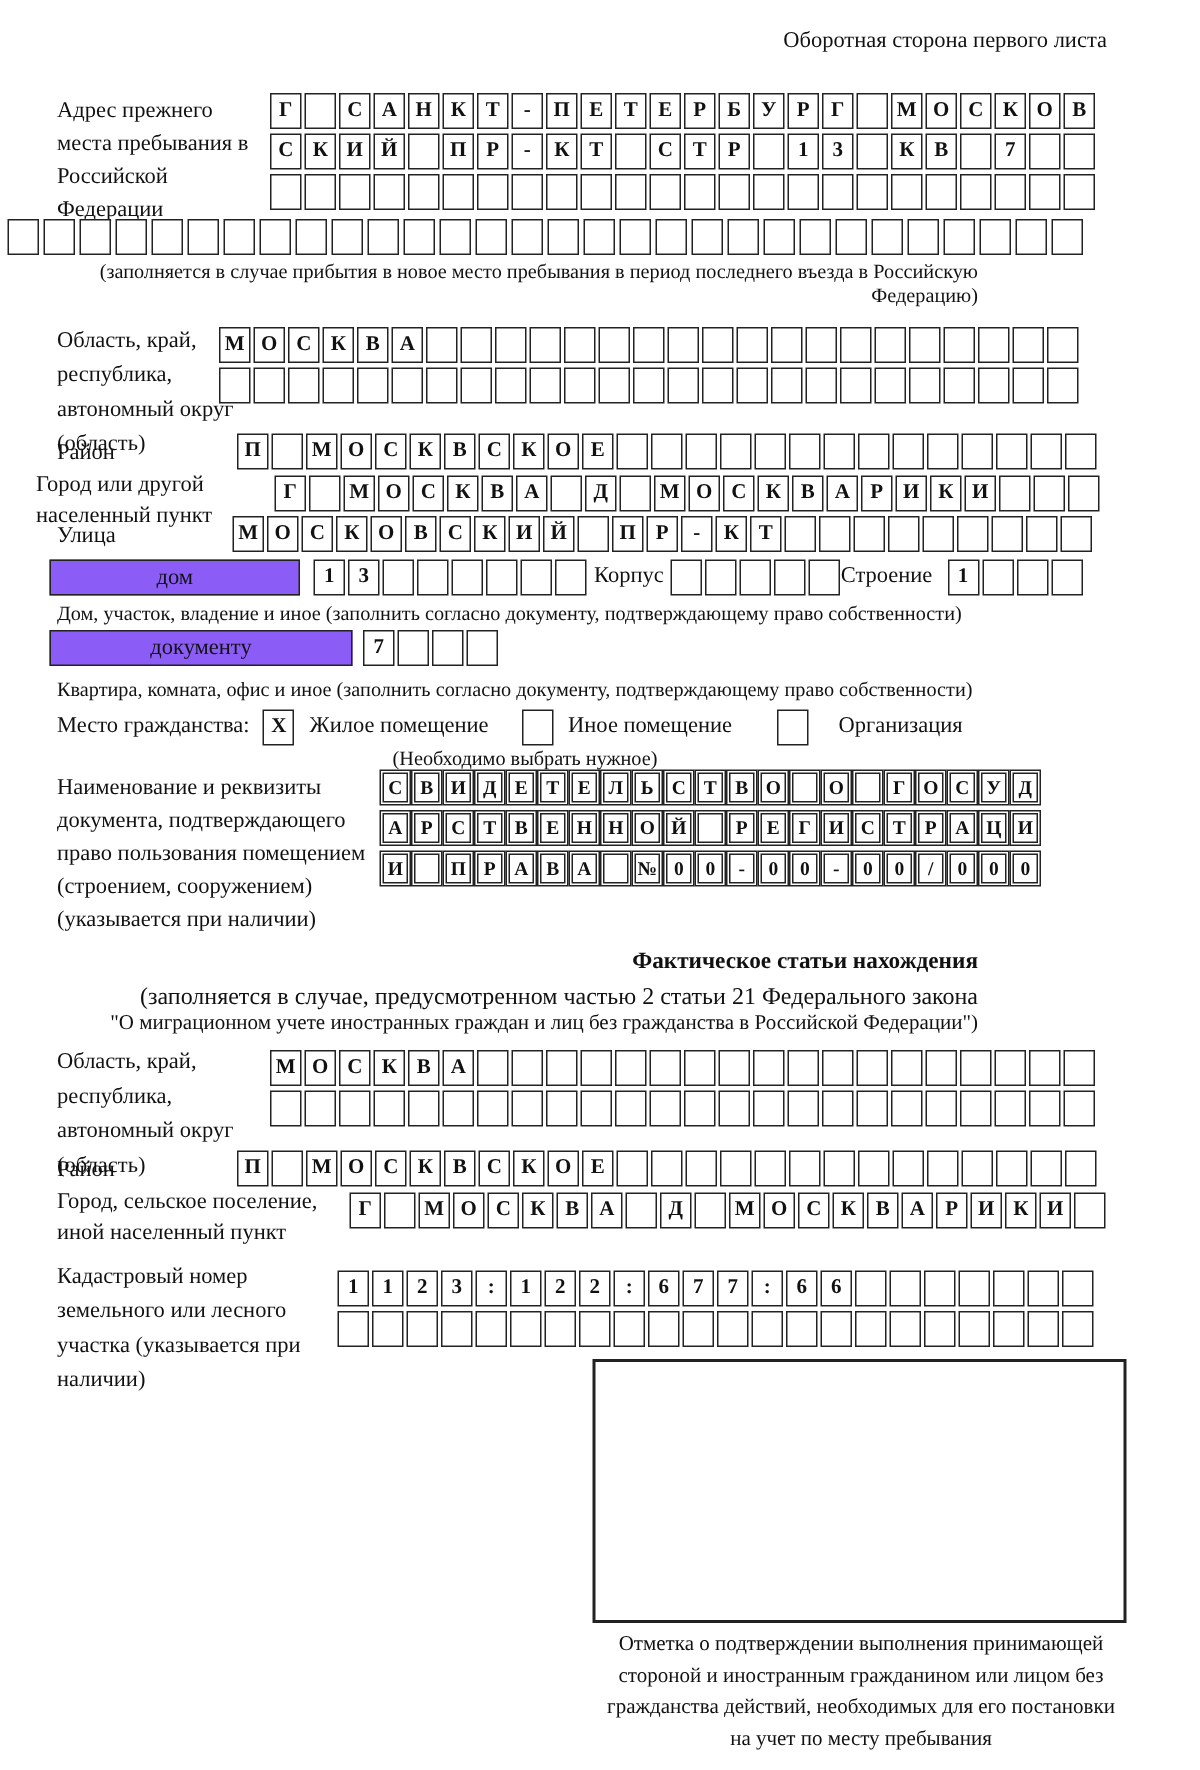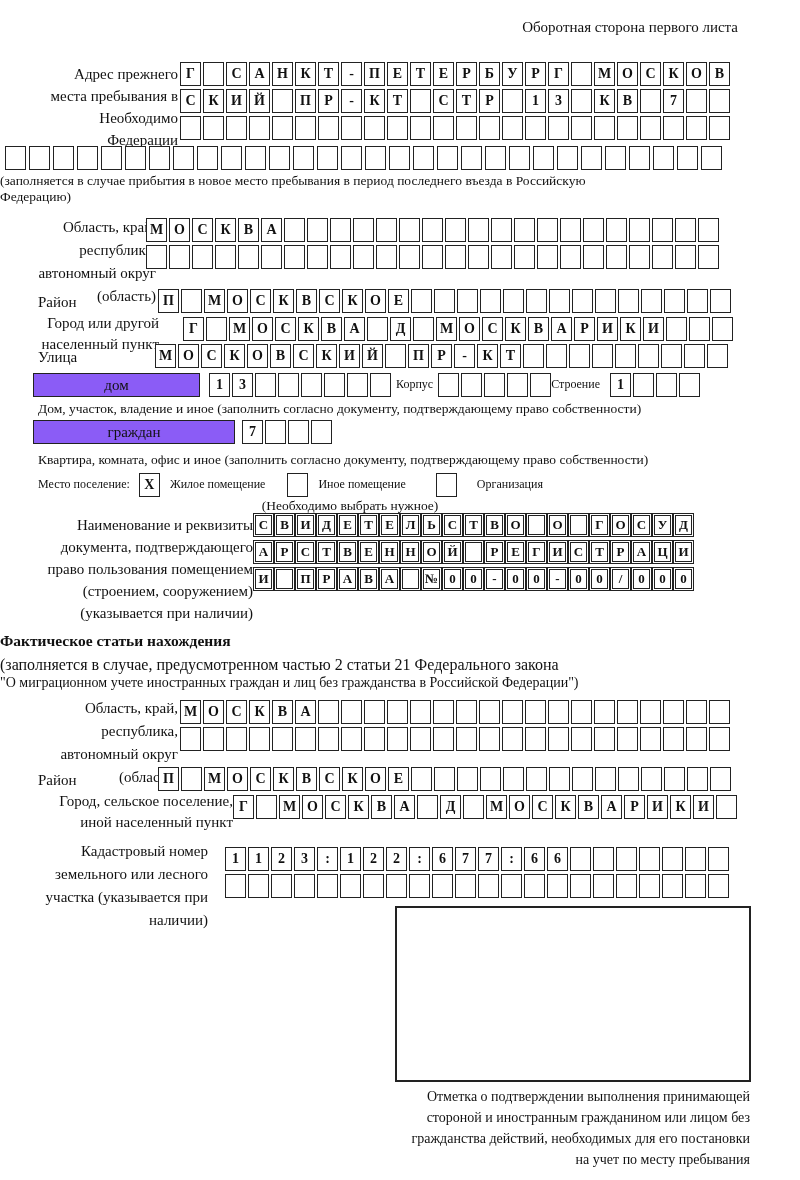--- a/index.html
+++ b/index.html
@@ -4,22 +4,22 @@
 <style>
   * { margin:0; padding:0; box-sizing:content-box; }
   html,body { background:#fff; }
   .page {
     position:relative; width:800px; height:1180px; margin:0 auto;
     background:#fff; color:#111;
     font-family:"Liberation Serif","DejaVu Serif",serif;
     overflow:hidden;
   }
   .abs { position:absolute; }
-  .lbl { font-size:15px; line-height:22px; color:#111;text-align:right; }
-  .center { text-align:left; width:652px; left:0; }
+  .lbl { font-size:15px; line-height:22px; color:#111; }
+  .center { text-align:right; width:652px; left:0; }
   .bold { font-weight:bold; }
   .note { font-size:13.5px; color:#111; }
   .cells { display:flex; gap:2px; }
   .cells.wgap { gap:3px; }
   .rowstack .cells { margin-bottom:3px; }
   .cell {
     width:19px; height:22px; border:1.5px solid #222; background:#fff;
     font-size:14px; line-height:22px; text-align:center; font-weight:bold;
     flex:0 0 auto;
   }
@@ -28,31 +28,31 @@
     width:15px; height:18px; border:1.5px solid #222;
     outline:1px solid #222; outline-offset:1.5px;
     font-size:13px; line-height:18px;
   }
   .docrows .dcells { margin-bottom:7px; }
   .widebox {
     height:22px; border:1.5px solid #222; background:#8b5cf6;
     font-size:15px; line-height:22px; text-align:center; flex:0 0 auto;
   }
   .inlineflex { display:flex; align-items:center; }
-  .inlbl { font-size:12px; line-height:25px; white-space:nowrap; }
+  .inlbl { font-size:15px; line-height:25px; white-space:nowrap; }
   .stamp { border:2px solid #222; background:#fff; }
 </style>
 </head>
 <body>
 
 <div class="page">
 
   <div class="abs lbl" style="top:16px; right:62px;">Оборотная сторона первого листа</div>
 
-  <div class="abs lbl" style="left:38px; top:63px; width:140px;">Адрес прежнего места пребывания в Необходимо Федерации</div>
+  <div class="abs lbl" style="left:38px; top:63px; width:140px;">Адрес прежнего места пребывания в Российской Федерации</div>
   <div class="abs rowstack" style="left:180px; top:62px;">
     <div class="cells">
         <div class="cell">Г</div>
         <div class="cell"></div>
         <div class="cell">С</div>
         <div class="cell">А</div>
         <div class="cell">Н</div>
         <div class="cell">К</div>
         <div class="cell">Т</div>
         <div class="cell">-</div>
@@ -329,32 +329,32 @@
     <div class="cells">
         <div class="cell">1</div>
         <div class="cell"></div>
         <div class="cell"></div>
         <div class="cell"></div>
       </div>
   </div>
   <div class="abs note" style="left:38px; top:401px;">Дом, участок, владение и иное (заполнить согласно документу, подтверждающему право собственности)</div>
 
   <div class="abs inlineflex" style="left:33px; top:420px;">
-    <div class="widebox" style="width:200px;">граждан</div>
+    <div class="widebox" style="width:200px;">документу</div>
     <div class="cells" style="margin-left:7px;">
         <div class="cell">7</div>
         <div class="cell"></div>
         <div class="cell"></div>
         <div class="cell"></div>
       </div>
   </div>
   <div class="abs note" style="left:38px; top:452px;">Квартира, комната, офис и иное (заполнить согласно документу, подтверждающему право собственности)</div>
 
   <div class="abs inlineflex" style="left:38px; top:472px;">
-    <span class="inlbl">Место поселение:</span>
+    <span class="inlbl">Место гражданства:</span>
     <div class="cell" style="margin-left:9px;">X</div>
     <span class="inlbl" style="margin-left:10px;">Жилое помещение</span>
     <div class="cell" style="margin-left:22px;"></div>
     <span class="inlbl" style="margin-left:10px;">Иное помещение</span>
     <div class="cell" style="margin-left:30px;"></div>
     <span class="inlbl" style="margin-left:20px;">Организация</span>
   </div>
   <div class="abs note" style="left:38px; top:498px; width:624px; text-align:center;">(Необходимо выбрать нужное)</div>
 
   <div class="abs lbl" style="left:38px; top:514px; width:215px;">Наименование и реквизиты документа, подтверждающего право пользования помещением (строением, сооружением) (указывается при наличии)</div>
@@ -591,15 +591,15 @@
         <div class="cell"></div>
         <div class="cell"></div>
         <div class="cell"></div>
         <div class="cell"></div>
         <div class="cell"></div>
         <div class="cell"></div>
       </div>
   </div>
 
   <div class="abs stamp" style="left:395px; top:906px; width:352px; height:172px;"></div>
-  <div class="abs" style="left:398px; top:1086px; width:352px; text-align:right; font-size:14px; line-height:21px;">Отметка о подтверждении выполнения принимающей стороной и иностранным гражданином или лицом без гражданства действий, необходимых для его постановки на учет по месту пребывания</div>
+  <div class="abs" style="left:398px; top:1086px; width:352px; text-align:center; font-size:14px; line-height:21px;">Отметка о подтверждении выполнения принимающей стороной и иностранным гражданином или лицом без гражданства действий, необходимых для его постановки на учет по месту пребывания</div>
 
 </div>
 
 </body></html>

